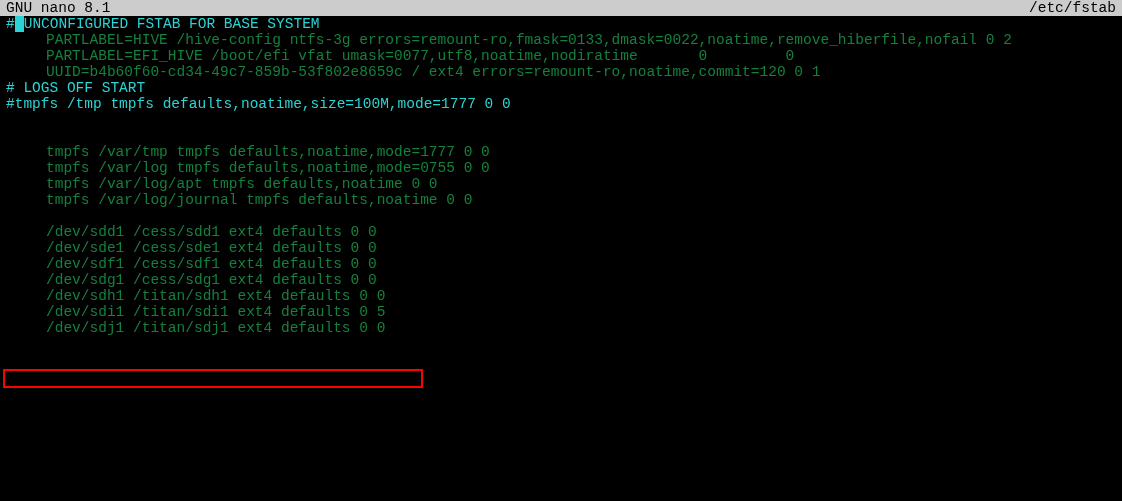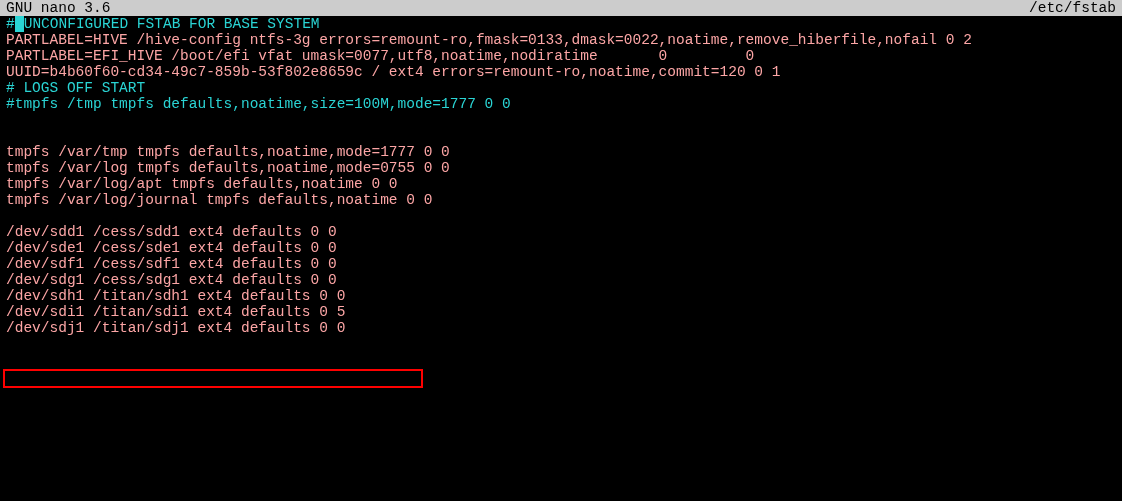--- a/index.html
+++ b/index.html
@@ -19,42 +19,42 @@
     display: flex;
     padding: 0 6px;
     height: 16px;
   }
   .titlebar .left { flex: 0 0 auto; }
   .titlebar .spacer { flex: 1 1 auto; }
   .titlebar .right { flex: 0 0 auto; }
   .editor { padding: 0; }
   .line { white-space: pre; padding-left: 6px; height: 16px; }
   .cyan { color: #2ad4d4; }
-  .white { color: #fca5a5; }
+  .white { color: #15803d; margin-left: 40px; }
   .shebang { display: flex; padding-left: 6px; height: 16px; }
   .shebang .cursor {
     background: #2ad4d4;
     color: #000;
     display: inline-block;
     width: 9px;
     text-align: center;
   }
   .highlight-box {
     border: 2px solid #f00;
     pointer-events: none;
   }
   .row-with-box {
     display: flex;
   }
 </style>
 </head>
 <body>
 
 <div class="titlebar">
-  <span class="left">  GNU nano 3.6</span>
+  <span class="left">  GNU nano 8.1</span>
   <span class="spacer"></span>
   <span class="right">/etc/fstab</span>
 </div>
 
 <div class="editor">
 
   <div class="shebang">
     <span class="cyan">#</span>
       <span class="cursor"> </span>
       <span class="cyan">UNCONFIGURED FSTAB FOR BASE SYSTEM</span>

